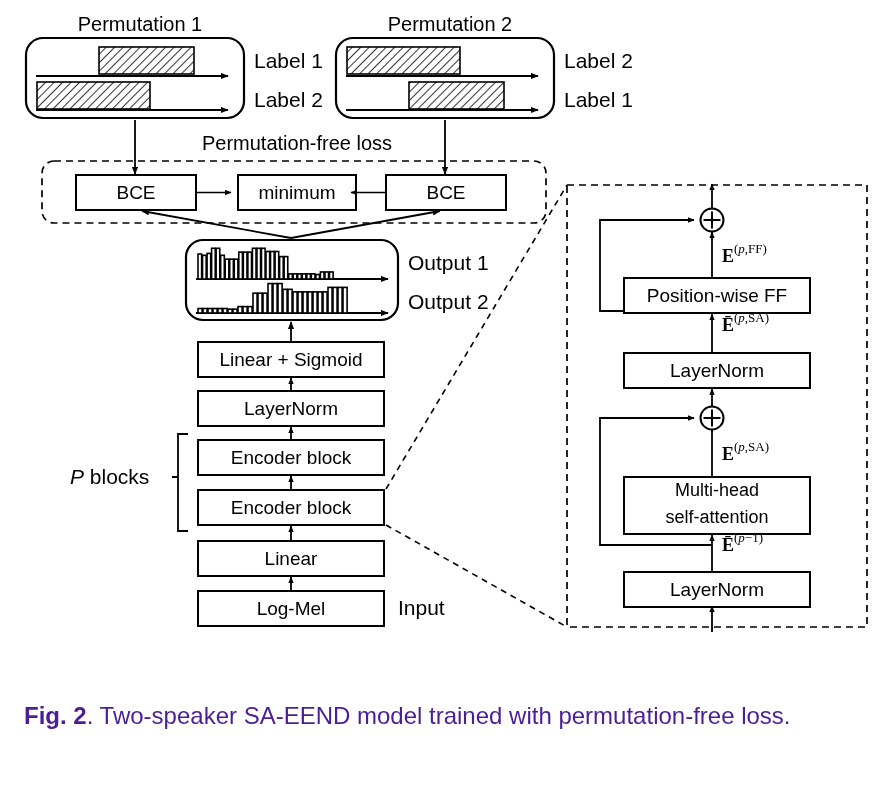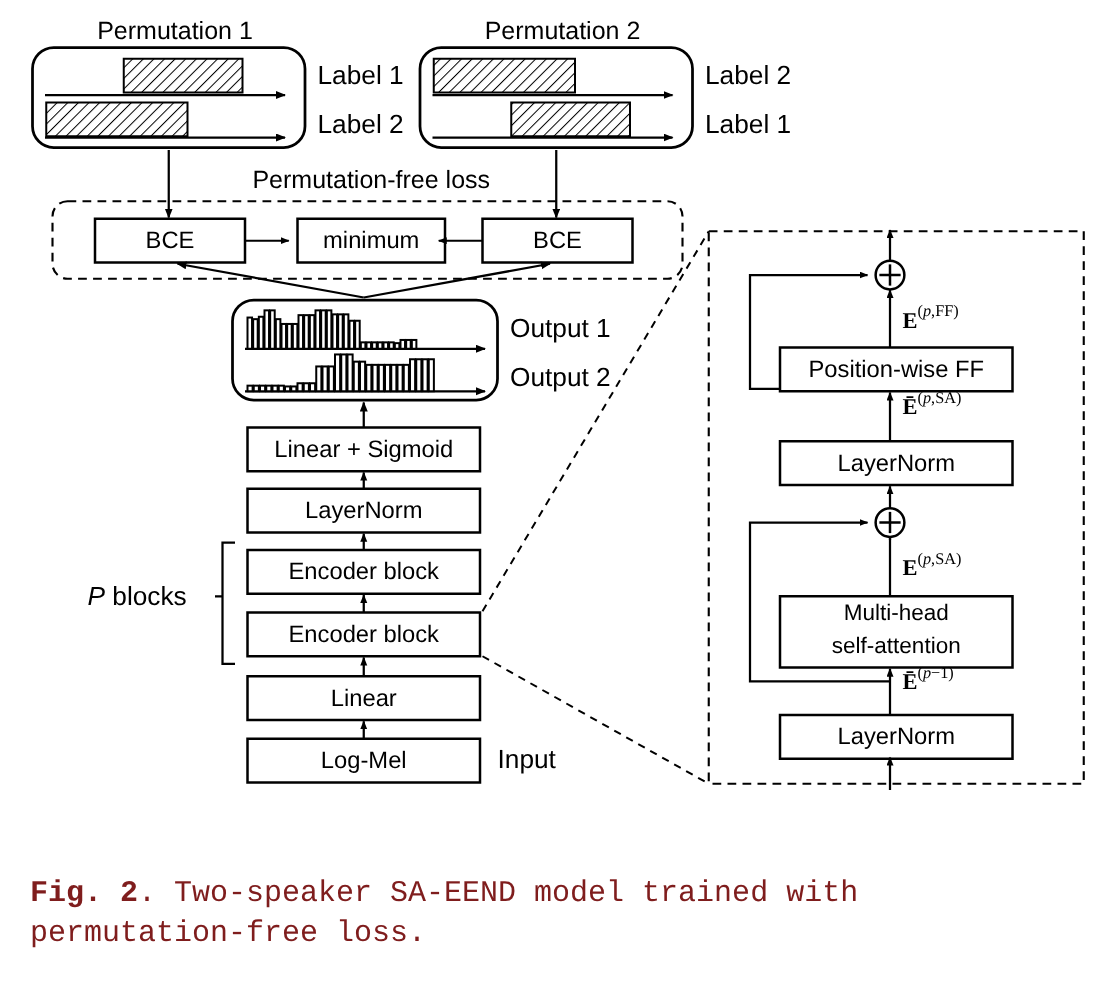--- a/index.html
+++ b/index.html
@@ -11,22 +11,22 @@
            text-anchor:middle;dominant-baseline:middle;}
   .boxtext.sm{font-size:18px;}
   .sidelabel{font-family:"Liberation Sans", sans-serif;font-size:21px;fill:#000;
              dominant-baseline:middle;}
   .toplabel{font-family:"Liberation Sans", sans-serif;font-size:20px;fill:#000;
             text-anchor:middle;dominant-baseline:middle;}
   .mathlbl{font-family:"Liberation Serif", serif;font-size:18px;fill:#000;
            dominant-baseline:middle;}
   .mathlbl .bold{font-weight:bold;}
   .caption{position:absolute;left:24px;top:700px;width:840px;
-           font-family:Liberation Mono, monospace;font-size:24px;line-height:1.32;
-           color:#7f1d1d;}
+           font-family:Liberation Sans, sans-serif;font-size:24px;line-height:1.32;
+           color:#4c1d95;}
   .caption b{font-weight:bold;}
   .solid-box{fill:#ffffff;stroke:#000;stroke-width:2;}
   .rrect{fill:#ffffff;stroke:#000;stroke-width:2.2;}
   .dashbox{fill:none;stroke:#000;stroke-width:1.7;stroke-dasharray:7 5;}
   .dashline{fill:none;stroke:#000;stroke-width:1.6;stroke-dasharray:6 5;}
   .flow{fill:none;stroke:#000;stroke-width:1.8;}
   .thinflow{fill:none;stroke:#000;stroke-width:1.6;}
   .hatchrect{stroke:#000;stroke-width:1.6;fill:url(#hatch);}
   .barrect{fill:#ffffff;stroke:#000;stroke-width:1.6;}
   .axisline{stroke:#000;stroke-width:1.8;fill:none;}

